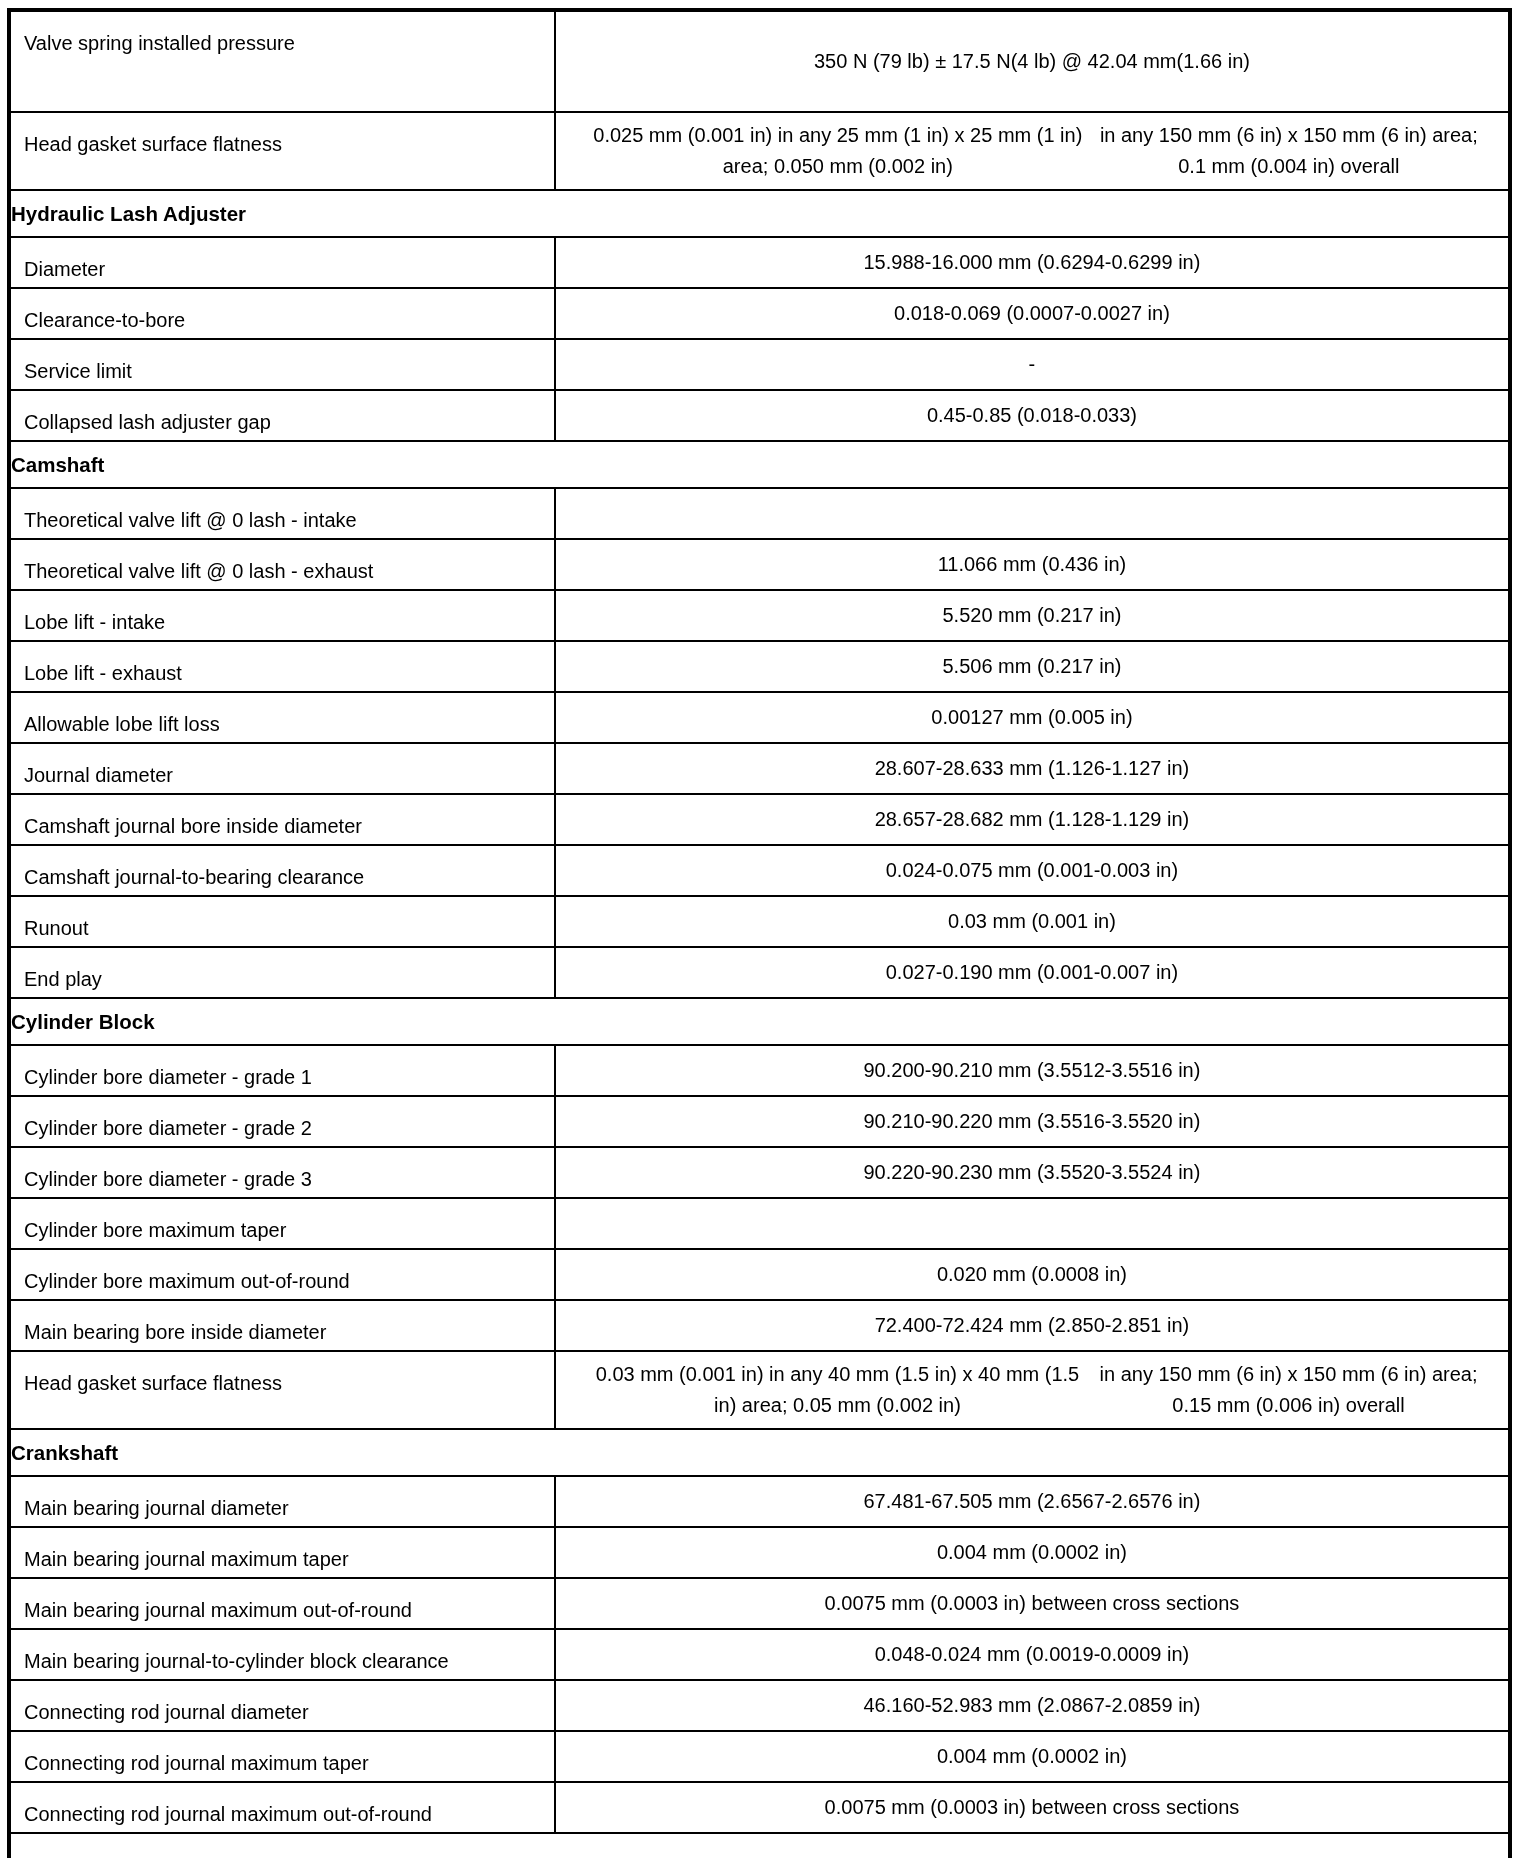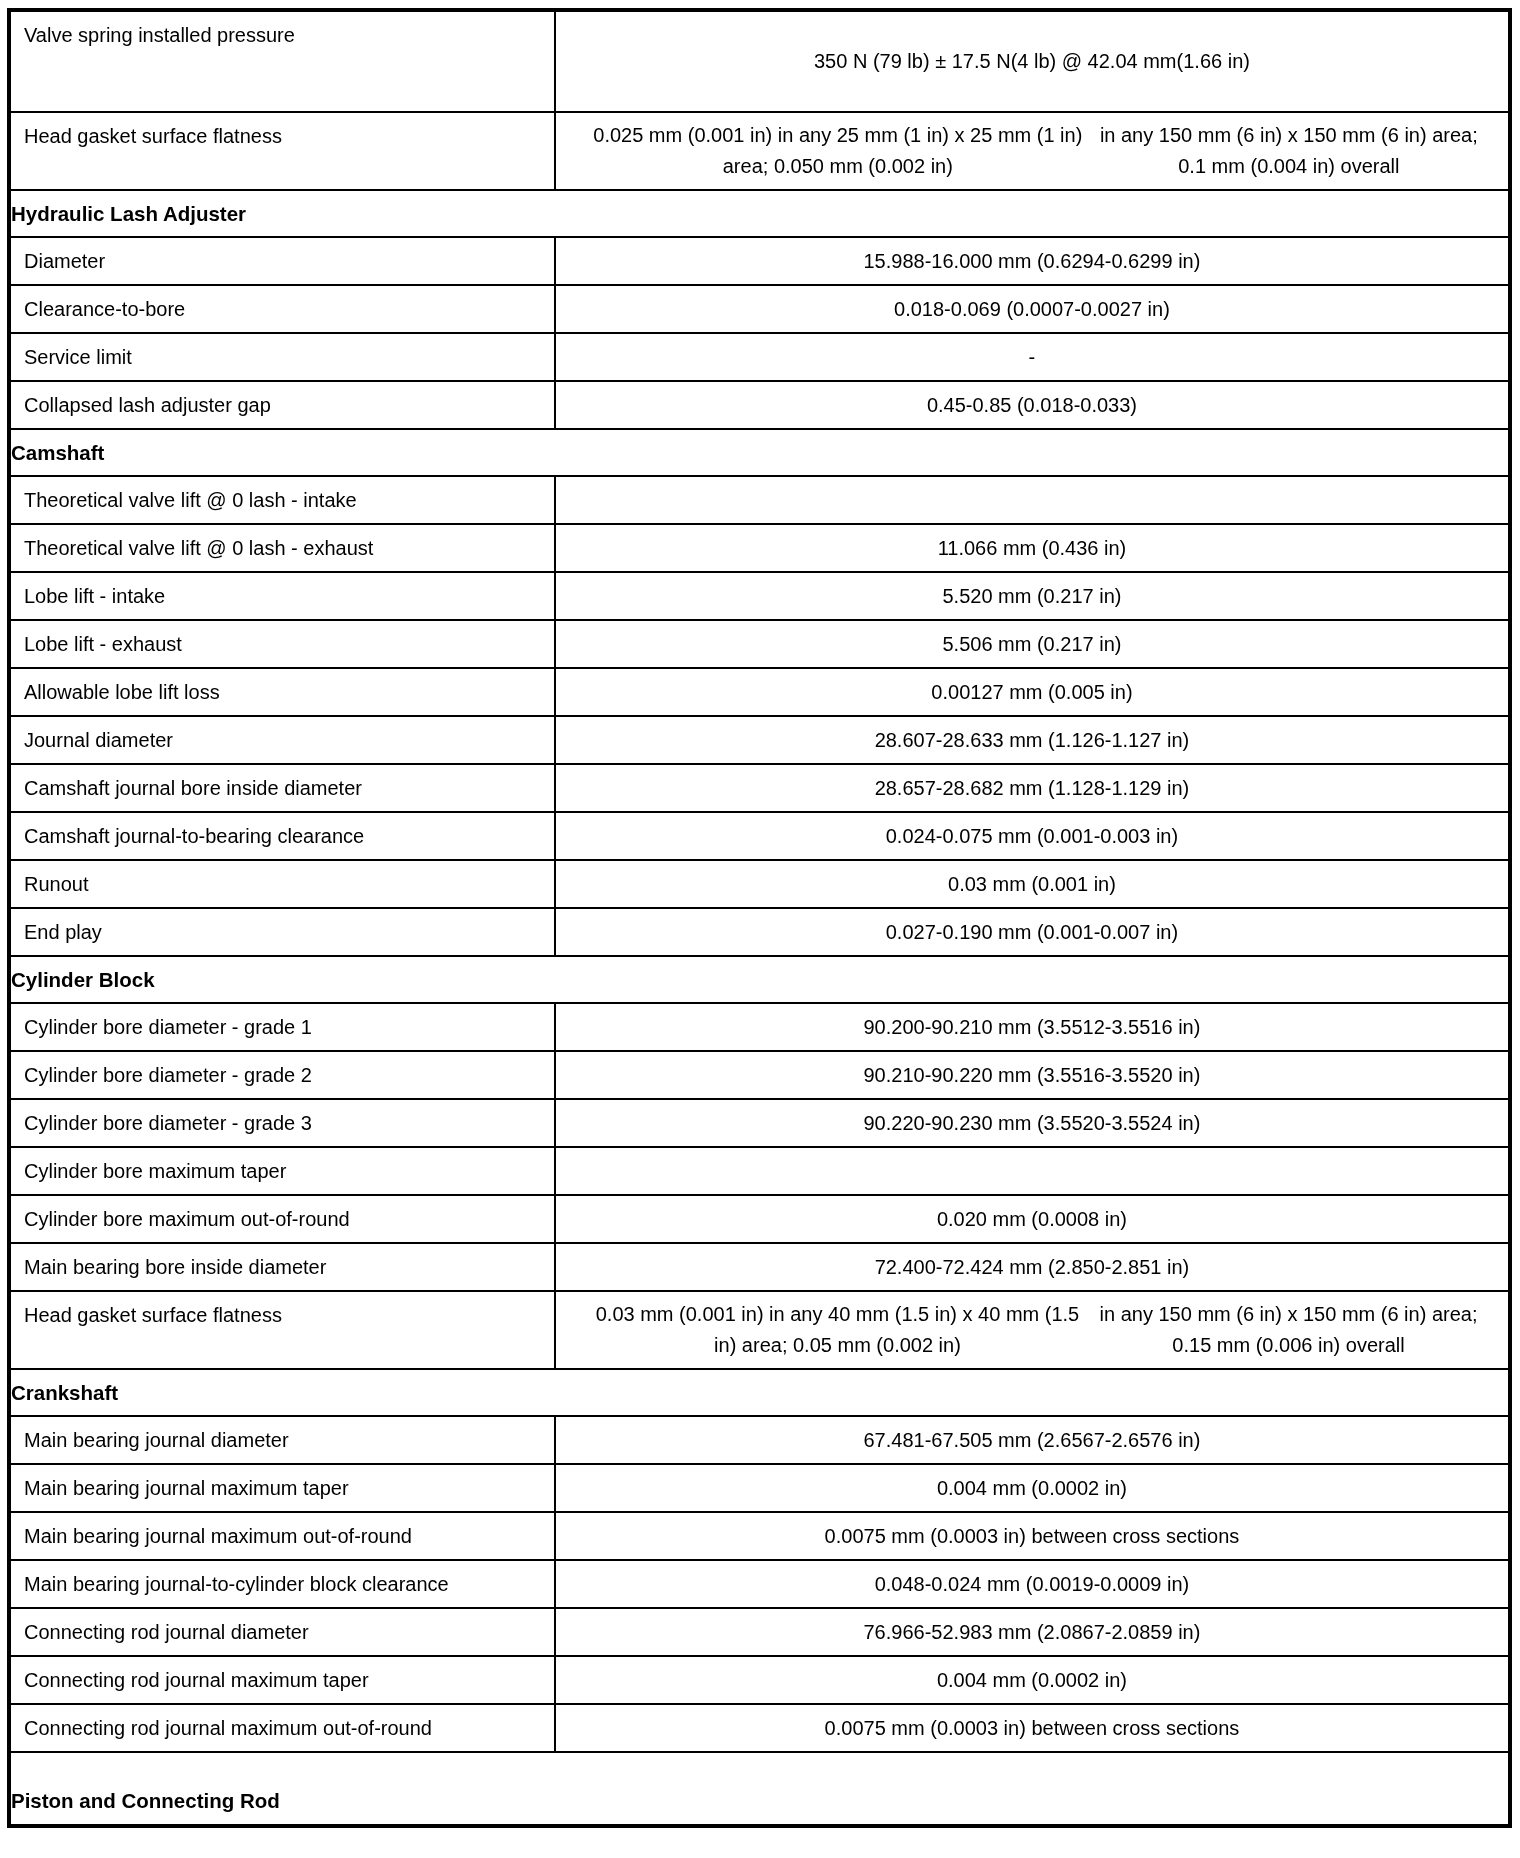--- a/index.html
+++ b/index.html
@@ -36,21 +36,21 @@
     margin-top: 24px;
   }
   .h-1l  { min-height: 48px; }
   .h-2l  { min-height: 78px; gap: 22px; }
   .h-xl  { min-height: 101px; }
   .h-sec { min-height: 47px; }
   .cell-label {
     width: 36.4%;
     box-sizing: border-box;
     border-right: 2px solid #000000;
-    padding: 11px 12px 6px 13px;
+    padding: 19px 12px 6px 13px;
     font-size: 20px;
     line-height: 24px;
     text-align: left;
   }
   .cell-value {
     flex: 1;
     box-sizing: border-box;
     display: flex;
     flex-direction: row;
     justify-content: center;
@@ -239,21 +239,21 @@
       </div>
       <div class="row h-1l">
         <div class="cell-label">Main bearing journal-to-cylinder block clearance</div>
         <div class="cell-value">
           <div>0.048-0.024 mm (0.0019-0.0009 in)</div>
         </div>
       </div>
       <div class="row h-1l">
         <div class="cell-label">Connecting rod journal diameter</div>
         <div class="cell-value">
-          <div>76.966-52.983 mm (2.0867-2.0859 in)</div>
+          <div>46.160-52.983 mm (2.0867-2.0859 in)</div>
         </div>
       </div>
       <div class="row h-1l">
         <div class="cell-label">Connecting rod journal maximum taper</div>
         <div class="cell-value">
           <div>0.004 mm (0.0002 in)</div>
         </div>
       </div>
       <div class="row h-1l">
         <div class="cell-label">Connecting rod journal maximum out-of-round</div>

